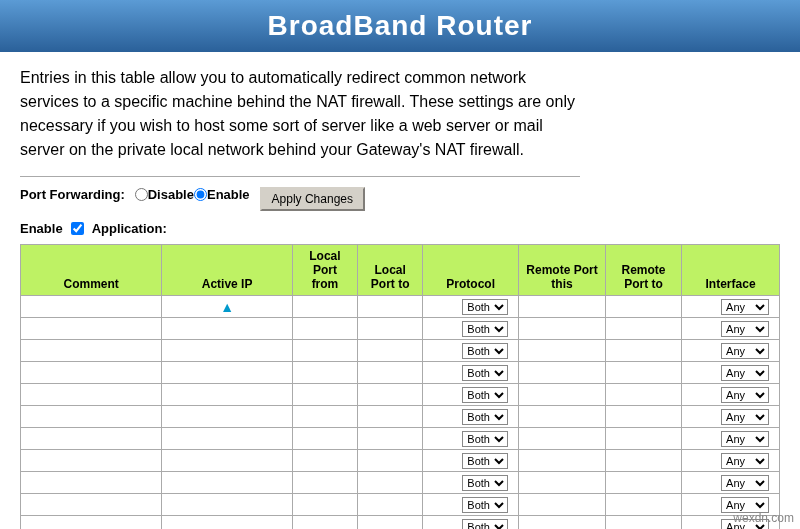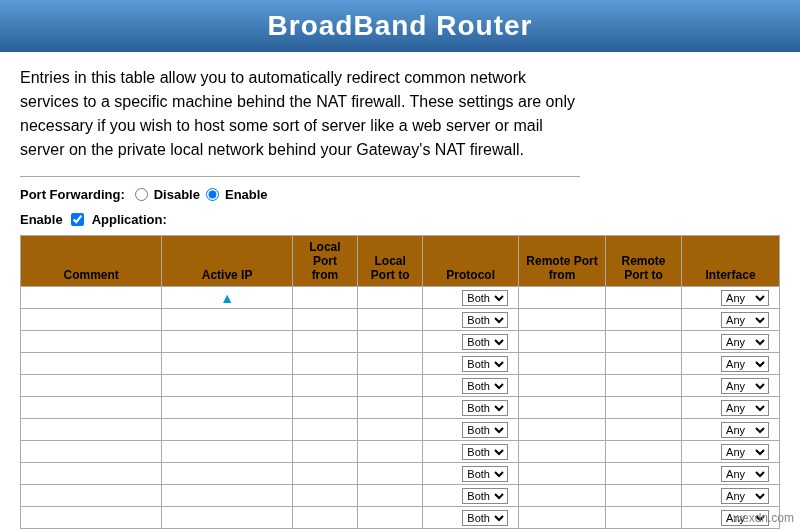--- a/index.html
+++ b/index.html
@@ -54,21 +54,20 @@
       margin-bottom: 10px;
       font-size: 13px;
       font-weight: bold;
     }
     .port-forwarding-row label {
       font-weight: bold;
     }
     .port-forwarding-row .radio-group {
       display: flex;
       align-items: center;
-      gap: 6px;
       font-weight: normal;
     }
 
     .apply-btn {
       background: #d4d0c8;
       border: 2px outset #d4d0c8;
       padding: 3px 10px;
       font-size: 12px;
       cursor: pointer;
     }
@@ -87,21 +86,21 @@
       width: 200px;
     }
 
     
     .pf-table {
       border-collapse: collapse;
       width: 760px;
       font-size: 12px;
     }
     .pf-table th {
-      background: #a16207;
+      background: #bef264;
       border: 1px solid #aaa;
       padding: 4px 6px;
       font-weight: bold;
       text-align: center;
       vertical-align: bottom;
       font-size: 12px;
     }
     .pf-table td {
       border: 1px solid #aaa;
       padding: 2px 4px;
@@ -162,37 +161,38 @@
   <hr class="divider">
 
   <div class="port-forwarding-row">
     <label>Port Forwarding:</label>
     <div class="radio-group">
       <input type="radio" name="pf_mode" id="disable_radio" style="">
       <label for="disable_radio">Disable</label>
       <input type="radio" name="pf_mode" id="enable_radio" checked="" style="">
       <label for="enable_radio">Enable</label>
     </div>
+    <button class="apply-btn">Apply Changes</button>
   </div>
 
   <div class="enable-row">
     <span>Enable</span>
     <input type="checkbox" checked="" style="">
     <span>Application:</span>
   </div>
 
   <table class="pf-table">
     <thead>
       <tr>
         <th class="comment-col">Comment</th>
         <th class="localip-col">Active IP</th>
         <th class="lpfrom-col">Local Port from</th>
         <th class="lpto-col">Local Port to</th>
         <th class="protocol-col">Protocol</th>
-        <th class="rpfrom-col">Remote Port from</th>
+        <th class="rpfrom-col">Remote Port this</th>
         <th class="rpto-col">Remote Port to</th>
         <th class="interface-col">Interface</th>
       </tr>
     </thead>
     <tbody id="table-body">
     <tr>
           <td class="comment-col"></td>
           <td class="localip-col"><span class="arrow-icon">▲</span></td>
           <td class="lpfrom-col"></td>
           <td class="lpto-col"></td>

